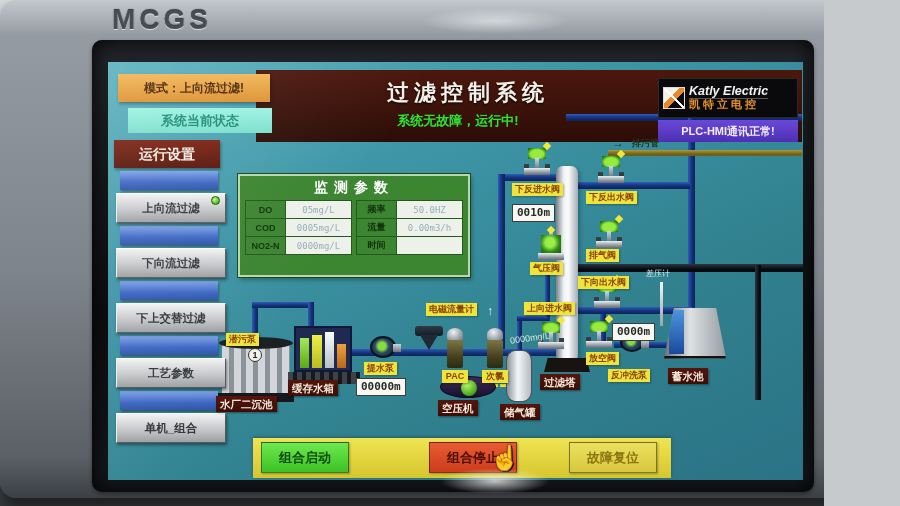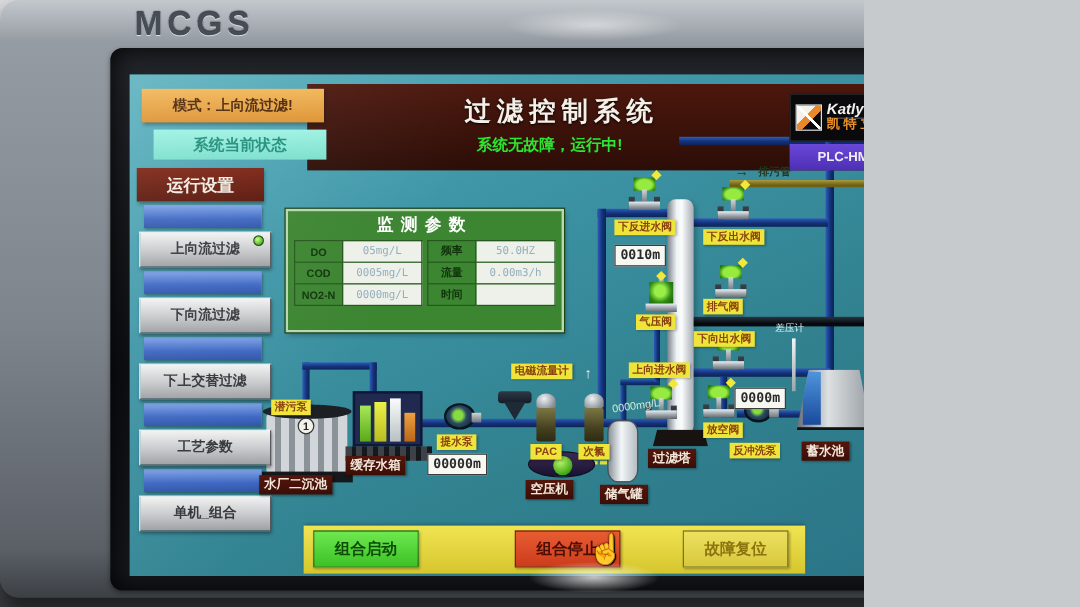--- a/index.html
+++ b/index.html
@@ -1,17 +1,17 @@
 <!DOCTYPE html>
 <html><head>
 <meta charset="utf-8">
 <style>
   *{box-sizing:border-box;margin:0;padding:0}
   body{background:#c6cacd;font-family:"Liberation Sans",sans-serif;}
-  .photo{position:relative;width:720px;height:506px;overflow:hidden;background:linear-gradient(180deg,#d9dbdd,#8f9499 70%,#3a3d40);}
+  .photo{position:relative;width:824px;height:506px;overflow:hidden;background:linear-gradient(180deg,#d9dbdd,#8f9499 70%,#3a3d40);}
   .device{position:absolute;left:0;top:0;width:900px;height:498px;border-radius:16px;
     background:linear-gradient(180deg,#c3c8cd 0%,#959ba2 7%,#7e848b 55%,#5a6066 92%,#3c4045 100%);
     box-shadow:0 10px 16px rgba(0,0,0,.55);}
   .brand{position:absolute;left:112px;top:4px;font-size:28px;font-weight:bold;letter-spacing:4px;color:#474d54;text-shadow:0 1px 0 #d8dce0, 0 -1px 1px #33373c;}
   .bezel{position:absolute;left:92px;top:40px;width:722px;height:452px;border-radius:10px;
     background:linear-gradient(180deg,#23262b,#0d0f12 60%,#16181c);box-shadow:inset 0 0 22px #000, 0 2px 4px rgba(0,0,0,.4);}
   .screen{position:absolute;left:108px;top:62px;width:695px;height:418px;overflow:hidden;
     background:linear-gradient(155deg,#5cb2bf 0%,#3e96a7 30%,#31818f 65%,#2a7386 100%);}
   .sheen{position:absolute;inset:0;background:linear-gradient(120deg,rgba(255,255,255,.10),rgba(255,255,255,0) 35%);pointer-events:none;z-index:9}
   .glare{position:absolute;left:440px;top:468px;width:110px;height:26px;border-radius:50%;background:radial-gradient(ellipse,rgba(255,255,255,.75),rgba(255,255,255,0) 70%);z-index:9;pointer-events:none}

